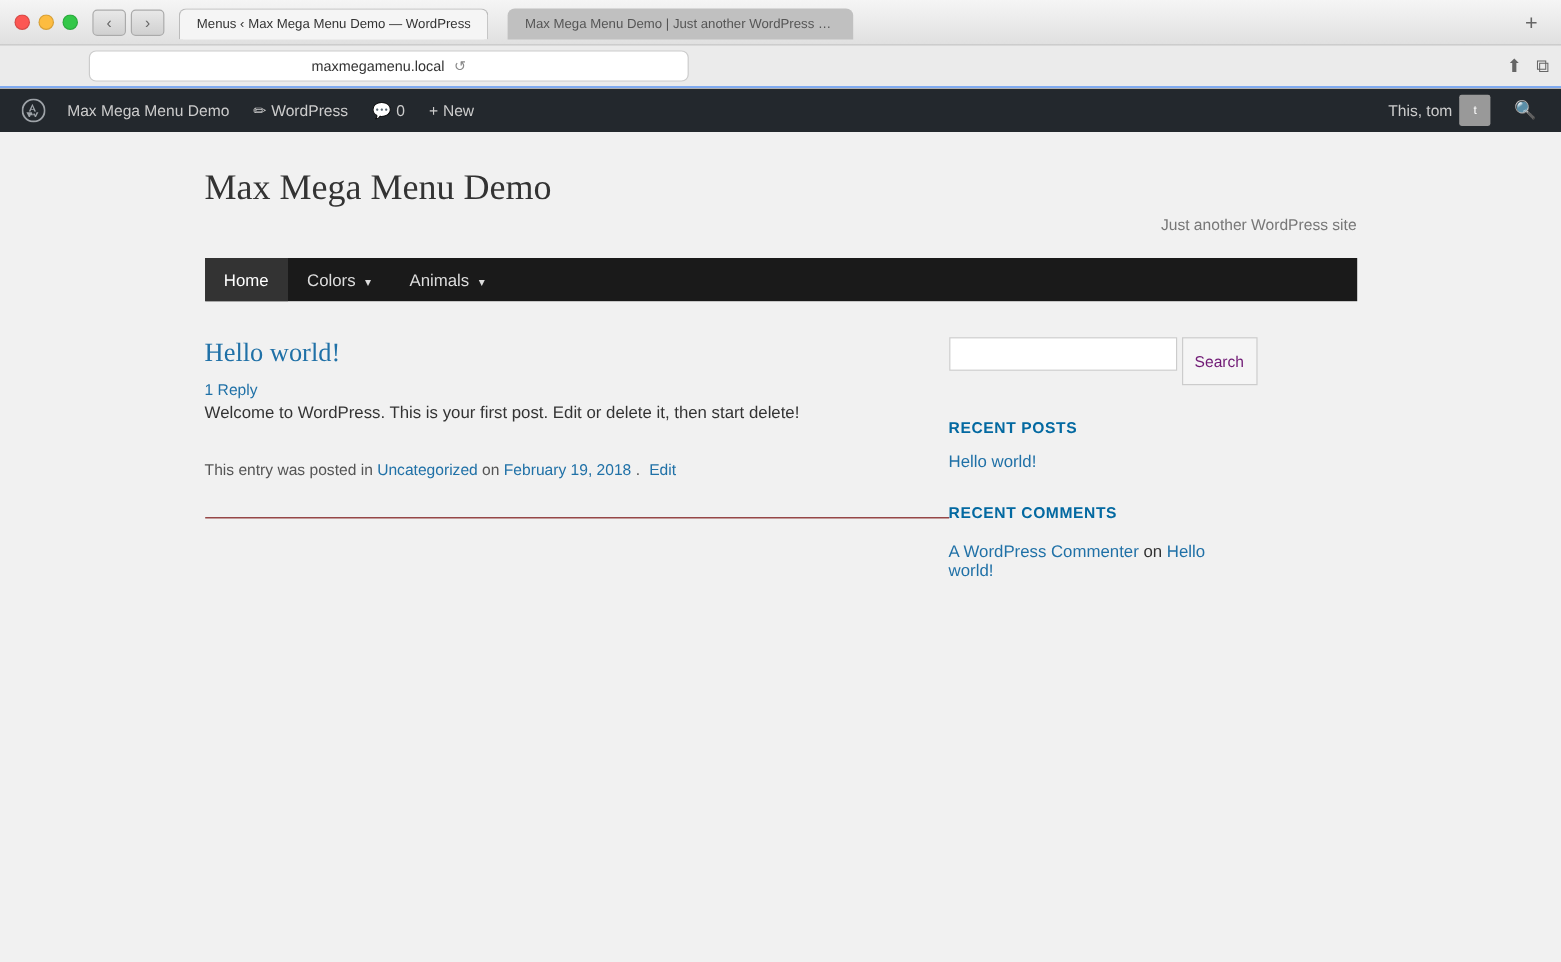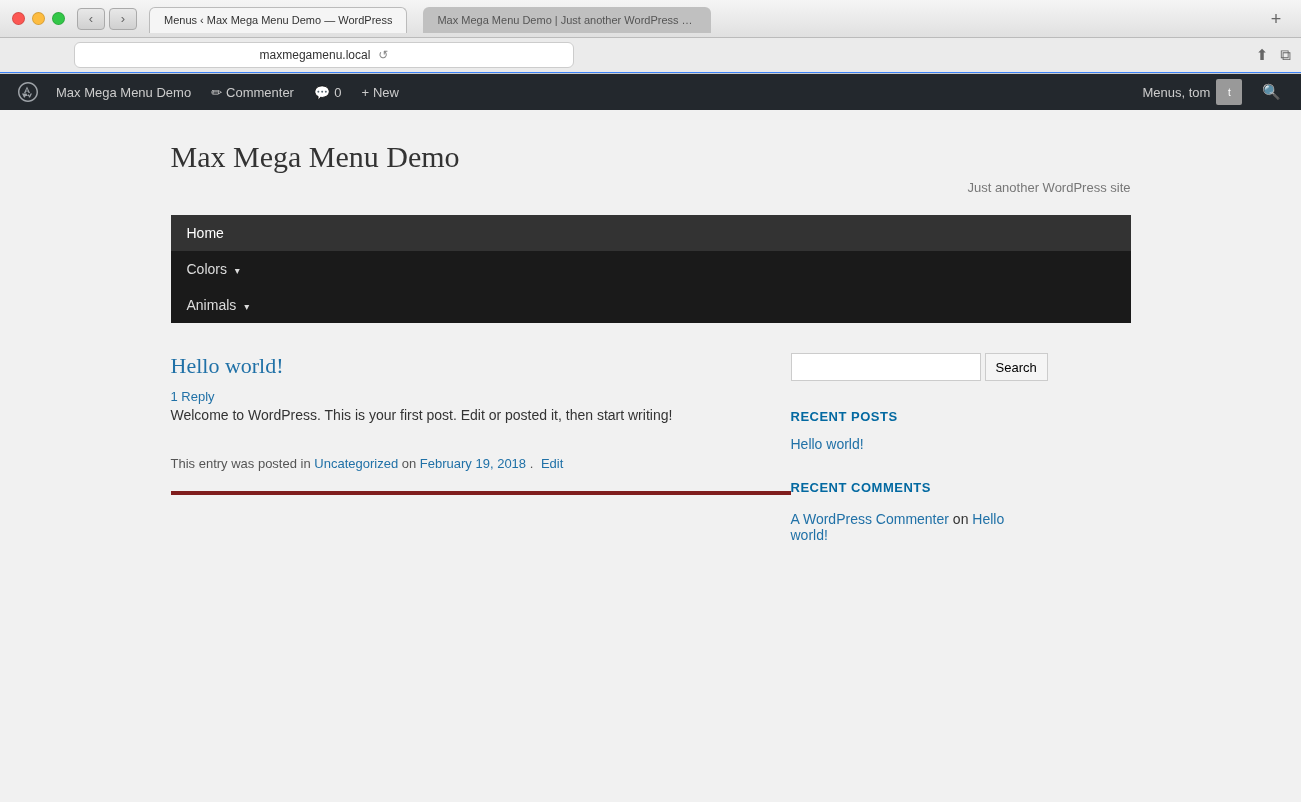--- a/index.html
+++ b/index.html
@@ -34,43 +34,43 @@
 
     
     .site-wrapper { background: #f1f1f1; min-height: 700px; }
     .site-inner { max-width: 1000px; margin: 0 auto; padding: 30px 20px 0; }
     .site-header { margin-bottom: 20px; }
     .site-title { font-size: 30px; font-weight: normal; font-family: Georgia, serif; color: #333; margin-bottom: 6px; }
     .site-description { font-size: 13px; color: #777; text-align: right; }
 
     
     .nav-bar { background: #1a1a1a; padding: 0; margin-bottom: 30px; }
-    .nav-list { display: flex; list-style: none; flex-direction: column; }
+    .nav-list { display: flex; list-style: none; }
     .nav-item { position: relative; }
     .nav-link { display: block; padding: 10px 16px; color: #ddd; text-decoration: none; font-size: 14px; cursor: pointer; }
     .nav-item.active .nav-link { background: #333; color: #fff; }
     .nav-arrow { font-size: 10px; margin-left: 4px; }
 
     
     .content-area { display: flex; }
     .main-content { flex: 1; max-width: 620px; }
     .sidebar { width: 220px; flex-shrink: 0; }
 
     
     .post-title { font-size: 22px; font-family: Georgia, serif; color: #2071a7; margin-bottom: 10px; text-decoration: none; display: block; }
     .reply-count { color: #2071a7; text-decoration: none; font-size: 13px; display: block; margin-bottom: 0; }
     .post-content { font-size: 14px; color: #333; line-height: 1.6; margin-bottom: 20px; }
-    .post-meta { font-size: 13px; color: #555; padding-bottom: 20px; border-bottom: 4px solid #7f1d1d; margin-top: 30px; }
+    .post-meta { font-size: 13px; color: #555; padding-bottom: 32px; border-bottom: 1px solid #7f1d1d; margin-top: 30px; }
     .post-meta a { color: #2071a7; text-decoration: none; }
 
     
     .widget { margin-bottom: 28px; }
     .search-widget { display: flex; gap: 4px; margin-bottom: 28px; }
     .search-input { flex: 1; height: 28px; border: 1px solid #ccc; padding: 0 6px; font-size: 13px; background: #fff; }
-    .search-btn { padding: 0 10px; height: 28px; background: #f5f5f5; border: 1px solid #ccc; cursor: pointer; font-size: 13px; color: #000000; }
+    .search-btn { padding: 0 10px; height: 40px; background: #f5f5f5; border: 1px solid #ccc; cursor: pointer; font-size: 13px; color: #701a75; }
     .widget-title { font-size: 13px; font-weight: bold; color: #0369a1; text-transform: uppercase; letter-spacing: 0.5px; margin-bottom: 12px; }
     .widget-link { display: block; color: #2071a7; text-decoration: none; font-size: 14px; margin-bottom: 8px; }
     .widget-text { font-size: 14px; color: #333; margin-bottom: 4px; margin-top: 16px; }
 
     
     .tab-add { width: 26px; height: 26px; display: flex; align-items: center; justify-content: center; cursor: pointer; color: #666; font-size: 18px; }
   </style>
 </head>
 <body>
 
@@ -115,33 +115,33 @@
   <div class="wp-logo">
     <svg class="wp-logo-icon" viewBox="0 0 20 20">
       <path fill="#9ea3a8" d="M10 0C4.477 0 0 4.477 0 10s4.477 10 10 10 10-4.477 10-10S15.523 0 10 0zm0 1.5c4.687 0 8.5 3.813 8.5 8.5s-3.813 8.5-8.5 8.5S1.5 14.687 1.5 10 5.313 1.5 10 1.5zm-1 3L6 11h1.5l.5-1.5h2l.5 1.5H12L9 4.5zm0 2l.75 2.25h-1.5L9 6.5zm-5 5l2 4h1l.5-1.5h3l.5 1.5h1l2-4h-1.5l-1 2.5-.5-1.5H10l-.5 1.5-1-2.5H7z"></path>
     </svg>
   </div>
   <div class="admin-bar-item">
     <span>Max Mega Menu Demo</span>
   </div>
   <div class="admin-bar-item">
     <span style="margin-right:4px;">✏</span>
-    <span>Commenter</span>
+    <span>WordPress</span>
   </div>
   <div class="admin-bar-item">
     <span style="margin-right:4px;">💬</span>
     <span>0</span>
   </div>
   <div class="admin-bar-item">
     <span style="margin-right:4px;">+</span>
     <span>New</span>
   </div>
   <div class="admin-bar-right">
     <div class="howdy">
-      <span>Menus, tom</span>
+      <span>This, tom</span>
       <div class="avatar">
         <span>t</span>
       </div>
     </div>
     <div class="search-icon-btn">
       <span style="color:#9ea3a8; font-size:15px;">🔍</span>
     </div>
   </div>
 </div>
 
@@ -174,21 +174,21 @@
         </li>
       </ul>
     </nav>
 
     <div class="content-area">
 
       <div class="main-content">
         <article>
           <a class="post-title">Hello world!</a>
           <a class="reply-count">1 Reply</a>
-          <p class="post-content">Welcome to WordPress. This is your first post. Edit or posted it, then start writing!</p>
+          <p class="post-content">Welcome to WordPress. This is your first post. Edit or delete it, then start delete!</p>
           <div class="post-meta">
             <span>This entry was posted in</span>
             <a>Uncategorized</a>
             <span> on </span>
             <a>February 19, 2018</a>
             <span>.</span>
             <a style="color:#2071a7; text-decoration:none; margin-left:4px;">Edit</a>
           </div>
         </article>
       </div>

